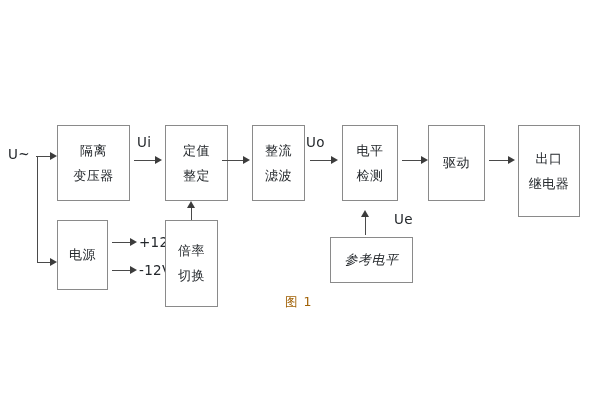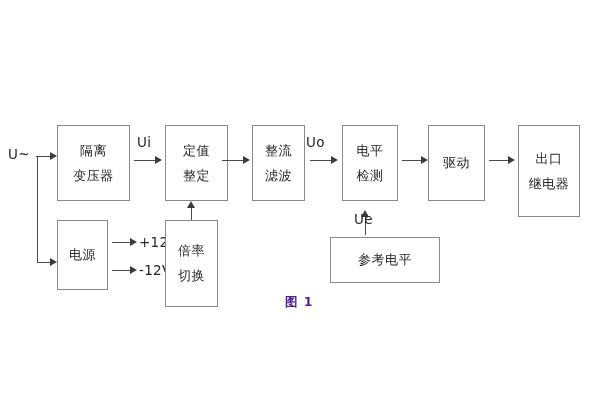--- a/index.html
+++ b/index.html
@@ -48,25 +48,24 @@
     color: #23272b;
     font-size: 13px;
     white-space: nowrap;
     letter-spacing: 0.3px;
   }
   .label.lat {
     font-size: 13.5px;
   }
   .caption {
     position: absolute;
-    color: #4c1d95;
+    color: #a16207;
     font-size: 12.5px;
     white-space: nowrap;
     letter-spacing: 1px;
-    font-weight: bold;
   }
 
   
   .hline {
     position: absolute;
     height: 0;
     border-top: 1.5px solid #4a4a4a;
   }
   .vline {
     position: absolute;
@@ -166,23 +165,23 @@
   <div class="label lat" style="left:139px; top:262px;">-12V</div>
 
   <div class="block" style="left:165px; top:220px; width:53px; height:87px;">
     <span class="ln">倍率</span>
     <span class="ln">切换</span>
   </div>
 
   <div class="vline" style="left:191px; top:205px; height:15px;"></div>
   <div class="arrow-u" style="left:187px; top:201px;"></div>
 
-  <div class="block" style="left:330px; top:237px; width:110px; height:46px;">
+  <div class="block" style="left:330px; top:237px; width:83px; height:46px;font-style:italic;">
     <span class="ln">参考电平</span>
   </div>
 
   <div class="vline" style="left:365px; top:215px; height:20px;"></div>
   <div class="arrow-u" style="left:361px; top:210px;"></div>
-  <div class="label lat" style="left:354px; top:211px;">Ue</div>
+  <div class="label lat" style="left:394px; top:211px;">Ue</div>
 
   <div class="caption" style="left:285px; top:294px;">图 1</div>
 
 </div>
 
 </body></html>

